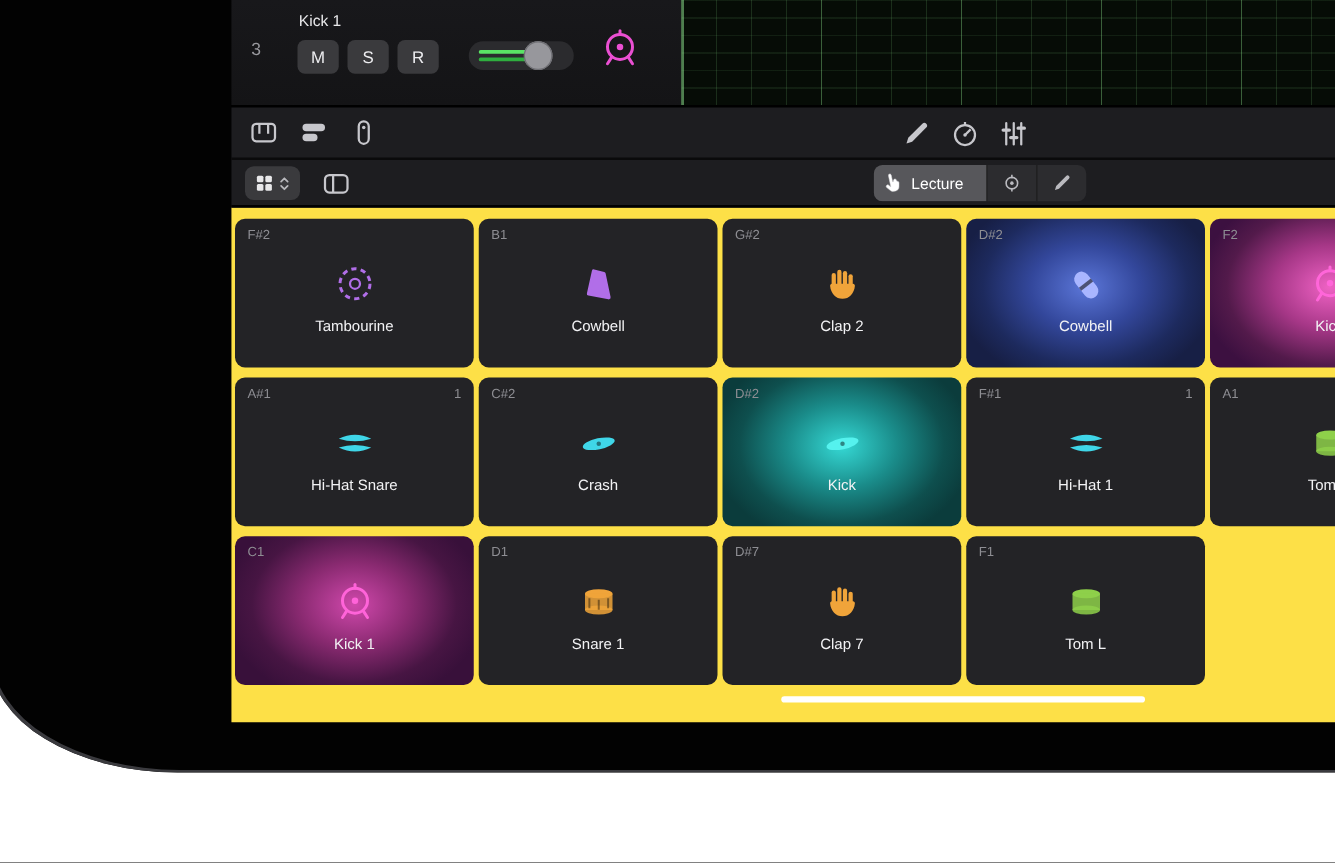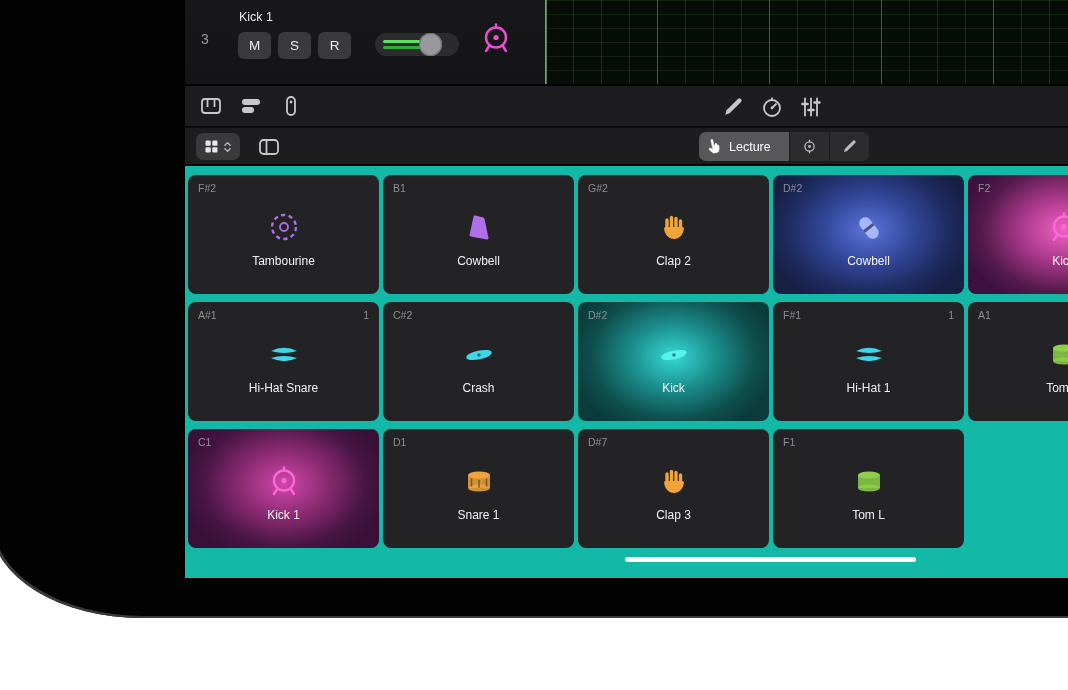--- a/index.html
+++ b/index.html
@@ -72,21 +72,21 @@
   .seg { position:absolute; left:503px; top:4px; height:29px; display:flex;
          background:#2c2c2f; border-radius:7px; overflow:hidden;margin-left:11px; }
   .seg-play { width:90px; position:relative; background:#57575b; color:#fff;
               font-size:12.5px; display:flex; align-items:center; padding-left:30px; box-sizing:border-box; }
   .hand { position:absolute; left:8px; top:5px; width:18px; height:18px; }
   .seg-ic { width:39px; display:flex; align-items:center; justify-content:center;
             color:#bababf; border-left:1px solid #1c1c1e; }
   .ic17 { width:17px; height:17px; }
 
   
-  .pads-wrap { height:412px; box-sizing:border-box; background:#14b8a6; padding:9px 0 0 3px; }
+  .pads-wrap { height:412px; box-sizing:border-box; background:#fde047; padding:9px 0 0 3px; }
   .pads-grid { display:grid; grid-template-columns:repeat(5,191px); grid-auto-rows:119px; gap:8px 4px; }
   .pad { background:#232326; border-radius:8px; position:relative; }
   .pad-note  { position:absolute; left:10px;  top:7px; font-size:10.5px; color:#8e8e93; }
   .pad-badge { position:absolute; right:10px; top:7px; font-size:10.5px; color:#8e8e93; }
   .pad-icon  { position:absolute; left:50%; top:36px; transform:translateX(-50%); width:34px; height:34px; }
   .pad-name  { position:absolute; left:0; right:0; bottom:26px; text-align:center; font-size:12px; color:#f2f2f4; }
   .hl-blue           { background: radial-gradient(105px 80px at 50% 46%, #5b76d8 0%, #33479b 42%, #1d2a5e 78%, #171f45 100%); }
   .hl-teal           { background: radial-gradient(105px 80px at 50% 46%, #35d8d4 0%, #1a8c8a 42%, #0e4f4e 78%, #0b3c3c 100%); }
   .hl-magenta        { background: radial-gradient(105px 80px at 50% 46%, #cf48ab 0%, #8a2a71 42%, #471543 78%, #38103a 100%); }
   .hl-magenta-bright { background: radial-gradient(105px 80px at 50% 46%, #ef62c4 0%, #a63787 42%, #531a4b 78%, #3c1040 100%); }
@@ -373,21 +373,21 @@
             <svg viewBox="0 0 34 34">
               <g stroke="#f0a43a" stroke-width="3.4" stroke-linecap="round">
                 <path d="M10 17 V9"></path>
                 <path d="M14.5 16 V6.5"></path>
                 <path d="M19 16 V7.5"></path>
                 <path d="M23.5 17 V10"></path>
               </g>
               <path d="M8.6 16 h16.8 c.9 0 1.6.8 1.5 1.7 -.5 5.8-4.6 10.3-9.9 10.3 s-9.4-4.5-9.9-10.3 c-.1-.9.6-1.7 1.5-1.7 z" fill="#f0a43a"></path>
             </svg>
           </span>
-          <span class="pad-name">Clap 3</span>
+          <span class="pad-name">Clap 7</span>
         </div>
         <div class="pad">
           <span class="pad-note">F1</span>
           <span class="pad-icon">
             <svg viewBox="0 0 34 34">
               <ellipse cx="17" cy="10" rx="11" ry="3.6" fill="#8ed04a"></ellipse>
               <rect x="6" y="10" width="22" height="13" fill="#8ed04a" opacity=".85"></rect>
               <ellipse cx="17" cy="23" rx="11" ry="3.6" fill="#8ed04a" opacity=".85"></ellipse>
             </svg>
           </span>

